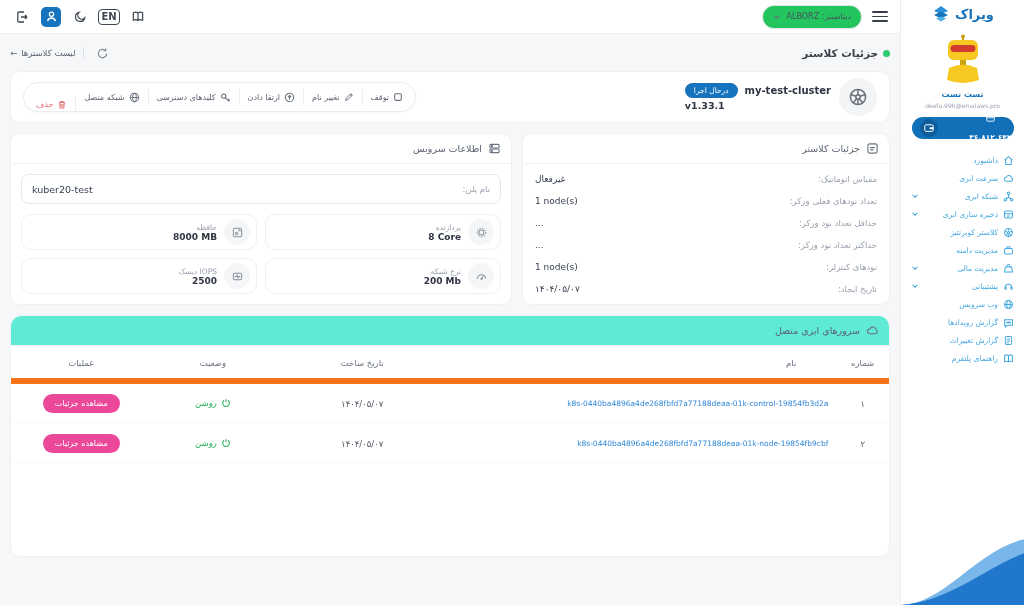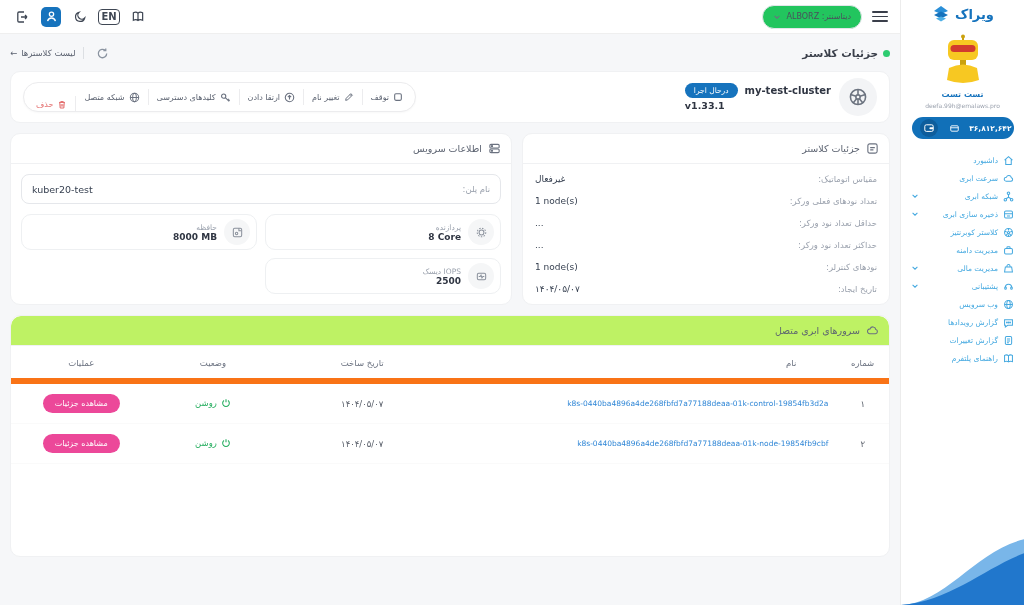--- a/index.html
+++ b/index.html
@@ -9,21 +9,21 @@
 
   
   .sidebar { position:absolute; top:0; right:0; width:124px; height:605px; background:#fff; border-left:1px solid #ececec; text-align:center; overflow:hidden; z-index:3; }
   .logo { display:flex; align-items:center; justify-content:center; gap:4px; padding-top:4px; }
   .logo-text { color:#1673bd; font-weight:bold; font-size:13px; }
   .avatar-wrap { margin-top:10px; display:flex; justify-content:center; }
   .user-name { margin-top:6px; color:#1673bd; font-size:8px; font-weight:bold; }
   .user-email { margin-top:3px; color:#9aa1ad; font-size:6px; direction:ltr; }
   .wallet-btn { margin:8px auto 0; width:102px; height:22px; background:#1170b8; border-radius:12px; display:flex; align-items:center; justify-content:space-between; padding:0 2px 0 8px; cursor:pointer; }
   .wallet-circle { width:18px; height:18px; border-radius:50%; background:#0d5d9c; display:flex; align-items:center; justify-content:center; }
-  .wallet-amount { color:#fff; font-size:7.5px; font-weight:bold; display:flex; align-items:center; gap:10px; direction:ltr; }
+  .wallet-amount { color:#fff; font-size:7.5px; font-weight:bold; display:flex; align-items:center; gap:10px; direction:ltr;flex-direction:column; }
   .menu { margin-top:12px; padding:0 10px; }
   .menu-item { display:flex; align-items:center; gap:5px; height:18px; color:#45a9e0; font-size:7.5px; cursor:pointer; }
   .menu-item .mi-label { white-space:nowrap; }
   .menu-item .spacer { flex:1; }
   .wave { position:absolute; bottom:0; left:0; width:124px; height:90px; pointer-events:none; }
 
   
   .topbar { position:absolute; top:0; right:124px; left:0; height:34px; background:#fff; border-bottom:1px solid #efefef; display:flex; align-items:center; justify-content:space-between; padding:0 12px; z-index:2; }
   .tb-right { display:flex; align-items:center; gap:10px; }
   .hamburger { width:16px; cursor:pointer; }
@@ -74,21 +74,21 @@
   .plan-value { font-size:9.5px; color:#374151; direction:ltr; }
   .spec-grid { display:grid; grid-template-columns:1fr 1fr; gap:8px; margin-top:10px; }
   .spec-box { border:1px solid #eef0f2; border-radius:10px; height:36px; display:flex; align-items:center; gap:7px; padding:0 6px; }
   .spec-icon { width:26px; height:26px; border-radius:50%; background:#f5f6f7; display:flex; align-items:center; justify-content:center; color:#8a919c; flex:0 0 26px; }
   .spec-text { text-align:right; }
   .spec-label { font-size:7.5px; color:#9aa1ad; }
   .spec-value { font-size:9px; font-weight:bold; color:#2f3542; direction:ltr; }
 
   
   .servers-card { height:242px; overflow:hidden; }
-  .servers-head { background:#bef264; border-radius:10px 10px 0 0; }
+  .servers-head { background:#5eead4; border-radius:10px 10px 0 0; }
   table { width:100%; border-collapse:collapse; }
   th { font-size:8.5px; color:#6b7280; font-weight:normal; padding:12px 8px 10px; text-align:center; border-bottom:6px solid #f97316; }
   th.col-name { text-align:right; padding-right:40px; }
   th.col-num { text-align:center; }
   td { font-size:8.5px; color:#555b66; padding:10px 8px; text-align:center; border-bottom:1px solid #fafafa; }
   td.cell-name { direction:ltr; text-align:right; font-size:7.5px; }
   td.cell-name span { color:#2f86d6; cursor:pointer; }
   td.cell-date { direction:ltr; }
   .status-on { color:#27ae60; display:inline-flex; align-items:center; gap:4px; font-size:8.5px; }
   .view-btn { background:#ec4899; color:#fff; border:none; font-size:8px; border-radius:13px; padding:5px 12px; cursor:pointer; font-family:inherit; }
@@ -445,20 +445,33 @@
             <span class="spec-icon">
               <svg width="13" height="13" viewBox="0 0 14 14" fill="none" stroke="currentColor" stroke-width="1.1">
                   <rect x="2.5" y="2.5" width="9" height="9" rx="1.5"></rect>
                   <path d="M8.5 2.5 V5 H11"></path>
                   <circle cx="6" cy="8" r="1.3"></circle>
                 </svg>
             </span>
             <span class="spec-text">
               <div class="spec-label">حافظه</div>
               <div class="spec-value">8000 MB</div>
+            </span>
+          </div>
+          <div class="spec-box">
+            <span class="spec-icon">
+              <svg width="13" height="13" viewBox="0 0 14 14" fill="none" stroke="currentColor" stroke-width="1.1">
+                  <path d="M2.5 9.5 a4.5 4.5 0 0 1 9 0"></path>
+                  <path d="M7 9.5 L9 6.5"></path>
+                  <circle cx="7" cy="9.5" r="0.7" fill="currentColor"></circle>
+                </svg>
+            </span>
+            <span class="spec-text">
+              <div class="spec-label">نرخ شبکه</div>
+              <div class="spec-value">200 Mb</div>
             </span>
           </div>
           <div class="spec-box">
             <span class="spec-icon">
               <svg width="13" height="13" viewBox="0 0 14 14" fill="none" stroke="currentColor" stroke-width="1.1">
                   <rect x="2.5" y="3.5" width="9" height="7" rx="1.5"></rect>
                   <path d="M4 7 H5.5 L6.5 5.5 L7.5 8.5 L8.5 7 H10"></path>
                 </svg>
             </span>
             <span class="spec-text">

